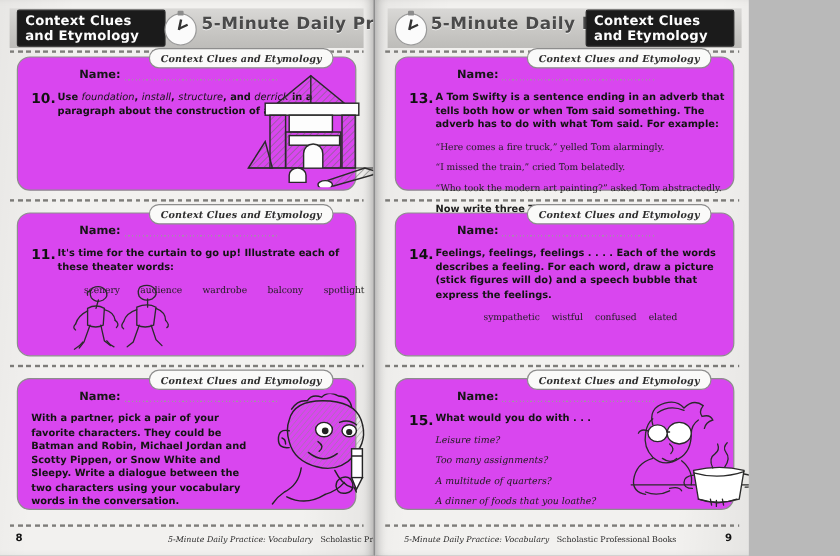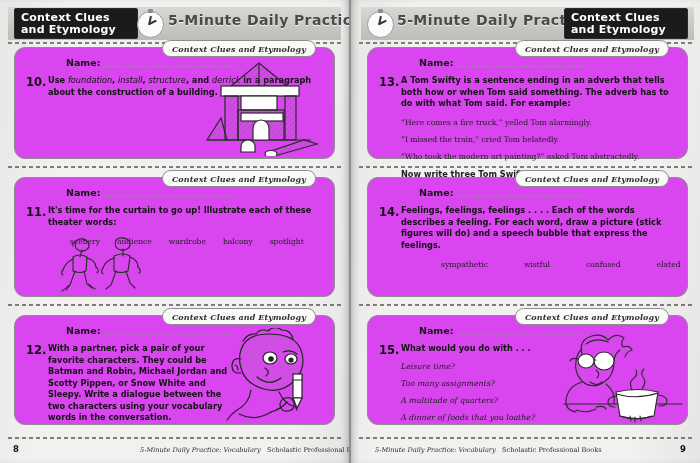--- a/index.html
+++ b/index.html
@@ -1,21 +1,21 @@
 <!DOCTYPE html>
 <html><head>
 <meta charset="utf-8">
 <style>
   html,body{margin:0;padding:0;}
   body{
     width:700px;height:463px;overflow:hidden;
     background:#b9b9b9;
     font-family:"Liberation Sans", sans-serif;
   }
-  .spread{position:relative;width:700px;height:463px;display:flex;}
+  .spread{position:relative;width:624px;height:463px;display:flex;}
   .page{position:relative;width:349px;height:463px;background:#f2f1ef;overflow:hidden;}
   .page.left{box-shadow:inset -6px 0 10px -6px rgba(0,0,0,.35);}
   .page.right{box-shadow:inset 6px 0 10px -6px rgba(0,0,0,.35);}
   .gutter{width:2px;height:463px;background:#8e8e8e;}
 
   
   .grain{position:absolute;inset:0;pointer-events:none;
     background:linear-gradient(95deg, rgba(0,0,0,.045) 0%, rgba(0,0,0,0) 18%, rgba(0,0,0,0) 82%, rgba(0,0,0,.05) 100%);
   }
 
@@ -244,21 +244,20 @@
       <div class="box" style="height:110px;">
         <div class="tabmask"></div>
         <div class="tab">
           <span>Context Clues and Etymology</span>
         </div>
         <div class="nameline">
           <div class="lbl">Name:</div>
           <div class="dots"></div>
         </div>
         <div class="qrow">
-          <div class="qnum">12.</div>
           <div class="qbody" style="max-width:192px;">
             <div class="qtext">With a partner, pick a pair of your favorite characters. They could be Batman and Robin, Michael Jordan and Scotty Pippen, or Snow White and Sleepy. Write a dialogue between the two characters using your vocabulary words in the conversation.</div>
           </div>
         </div>
         <div class="ill" style="left:206px;top:12px;">
           <svg width="110" height="95" viewBox="0 0 110 95">
             <defs>
               <pattern id="h2" width="3.4" height="3.4" patternTransform="rotate(40)" patternUnits="userSpaceOnUse">
                 <line x1="0" y1="0" x2="0" y2="3.4" stroke="#8a8a8a" stroke-width="0.7"></line>
               </pattern>
@@ -359,21 +358,21 @@
           <span>Context Clues and Etymology</span>
         </div>
         <div class="nameline">
           <div class="lbl">Name:</div>
           <div class="dots"></div>
         </div>
         <div class="qrow">
           <div class="qnum">14.</div>
           <div class="qbody">
             <div class="qtext">Feelings, feelings, feelings . . . .  Each of the words describes a feeling. For each word, draw a picture (stick figures will do) and a speech bubble that express the feelings.</div>
-            <div class="wordrow" style="gap:36px;padding-left:40px;">
+            <div class="wordrow" style="gap:10px;padding-left:40px;">
               <span>sympathetic</span>
               <span>wistful</span>
               <span>confused</span>
               <span>elated</span>
             </div>
           </div>
         </div>
       </div>
     </div>
 

